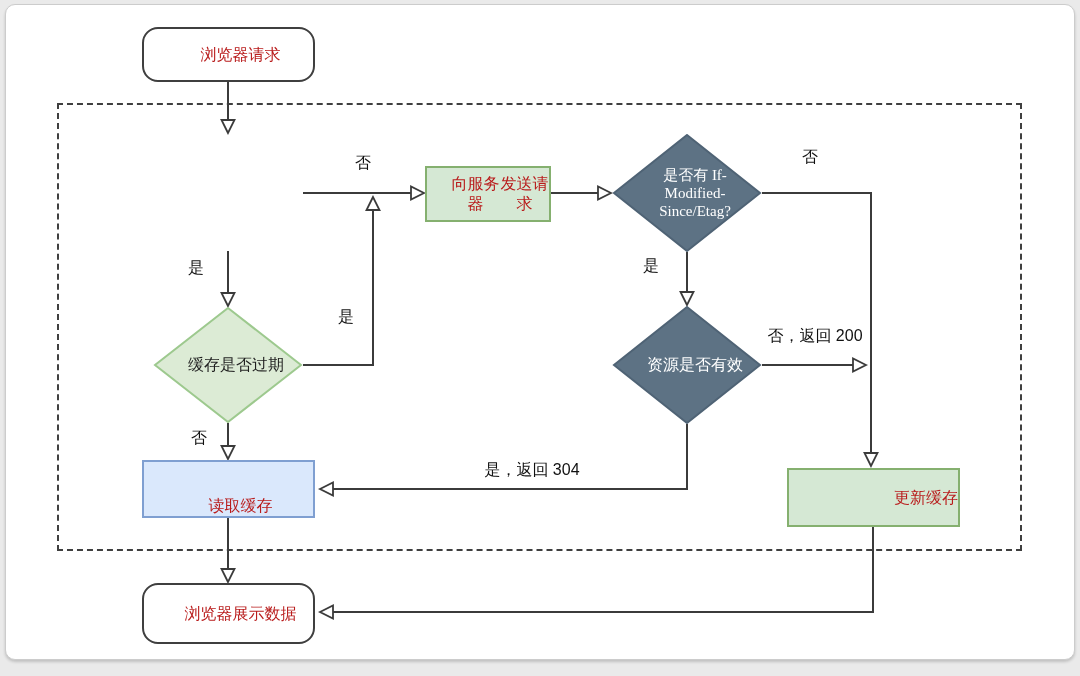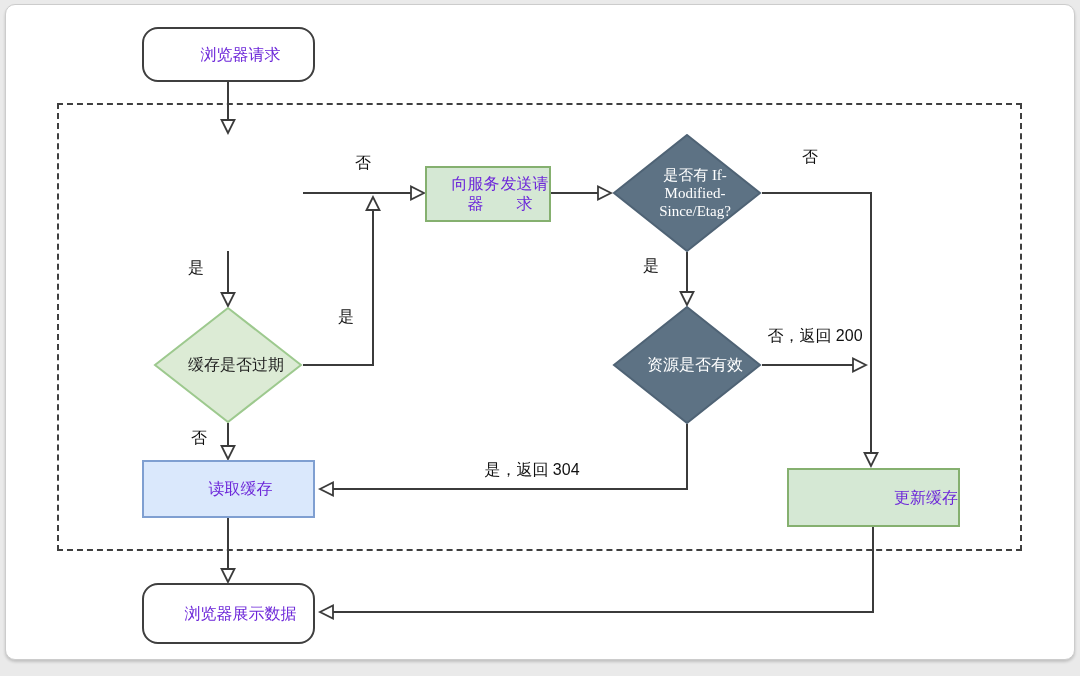--- a/index.html
+++ b/index.html
@@ -6,24 +6,24 @@
   .stage{position:relative;width:1080px;height:676px;background:#eaeaea;overflow:hidden;}
   .card{position:absolute;left:5px;top:4px;width:1068px;height:654px;background:#ffffff;
         border:1px solid #cccccc;border-radius:10px;box-shadow:0 2px 3px rgba(0,0,0,0.18);}
   .dashed-box{position:absolute;left:57px;top:103px;width:961px;height:444px;
         border:2px dashed #3f3f3f;}
   svg.connectors{position:absolute;left:0;top:0;width:1080px;height:676px;pointer-events:none;}
   svg.connectors path{fill:none;stroke:#3b3b3b;stroke-width:2;}
   svg.connectors polygon{fill:#ffffff;stroke:#3b3b3b;stroke-width:1.8;}
 
   .node{position:absolute;display:flex;align-items:center;justify-content:center;
-        text-align:center;font-size:16px;color:#6d28d9;line-height:1.25;box-sizing:border-box;padding-left:24px;}
+        text-align:center;font-size:16px;color:#b91c1c;line-height:1.25;box-sizing:border-box;padding-left:24px;}
   .terminator{background:#ffffff;border:2px solid #3f3f3f;border-radius:16px;}
   .proc-green{background:#d5e8d4;border:2px solid #85b06f;}
-  .proc-blue{background:#dae8fc;border:2px solid #7f9fd1;}
+  .proc-blue{background:#dae8fc;border:2px solid #7f9fd1;align-items:flex-end;}
 
   .diamond{position:absolute;}
   .diamond svg{position:absolute;left:0;top:0;width:100%;height:100%;}
   .diamond .dlabel{position:absolute;left:8px;top:0;width:100%;height:100%;display:flex;
         flex-direction:column;align-items:center;justify-content:center;text-align:center;
         font-size:16px;color:#1f1f1f;line-height:1.2;}
   .diamond.green polygon{fill:#dcebd5;stroke:#9dc98e;stroke-width:2;}
   .diamond.dark polygon{fill:#5d7284;stroke:#4f6375;stroke-width:2;}
   .diamond.dark .dlabel{color:#ffffff;font-size:15px;font-family:"Liberation Serif",serif;}
 

